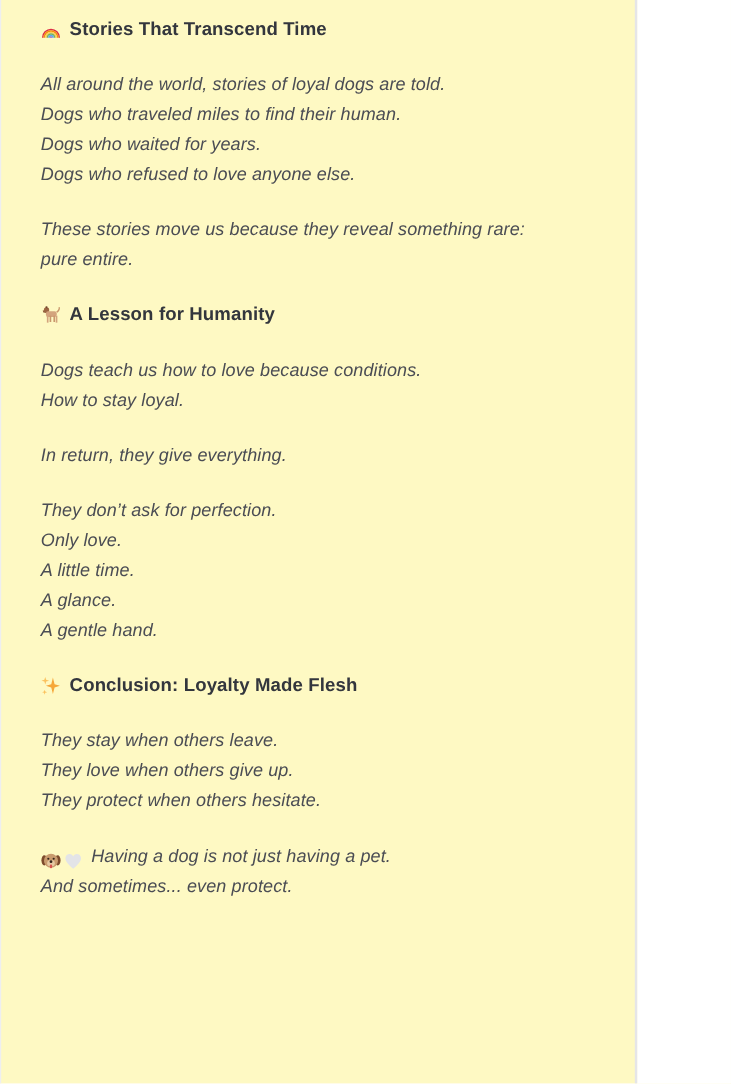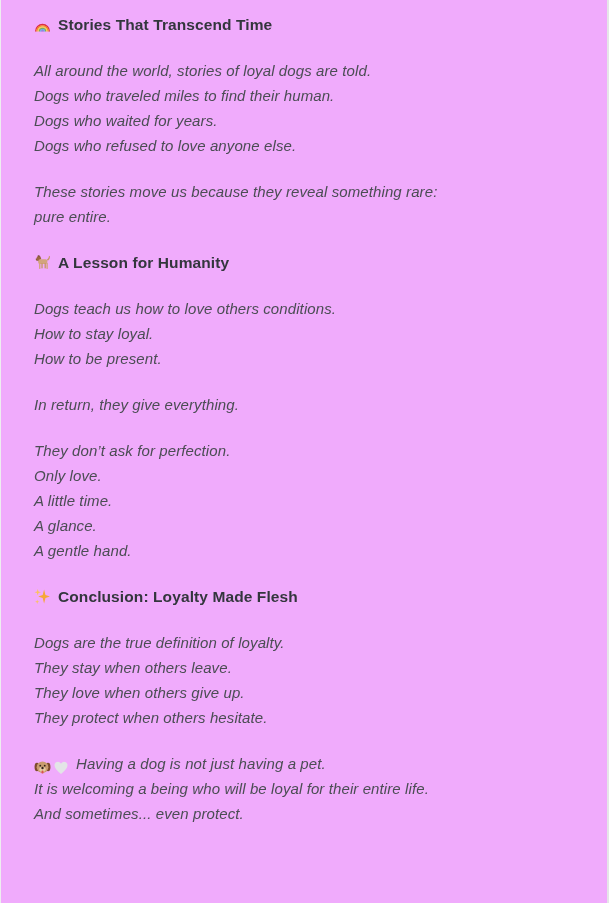--- a/index.html
+++ b/index.html
@@ -1,20 +1,20 @@
 <!DOCTYPE html>
 <html><head>
 <meta charset="utf-8">
 <style>
   * { margin: 0; padding: 0; box-sizing: border-box; }
   html, body { background: #ffffff; }
   .page {
-    width: 609px;
+    width: 531px;
     height: 903px;
-    background: #f0abfc;
+    background: #fef9c3;
     border-left: 1px solid #eeeef0;
     border-right: 2px solid #e5e5e8;
     padding: 0 20px 0 33px;
     overflow: hidden;
     font-family: "Liberation Sans", "DejaVu Sans", sans-serif;
   }
   h3.h {
     margin: 21px 0;
     font-size: 15.5px;
     font-weight: 700;
@@ -95,23 +95,22 @@
         <rect x="9.5" y="17" width="2.6" height="11" fill="#d3a47d"></rect>
         <rect x="13.8" y="17" width="2.6" height="10" fill="#c8976c"></rect>
         <rect x="19.8" y="17" width="2.6" height="10" fill="#c8976c"></rect>
         <rect x="23.4" y="17" width="2.6" height="11" fill="#d3a47d"></rect>
       </svg>
     </span>
     <span class="h-text">A Lesson for Humanity</span>
   </h3>
 
   <p class="para">
-    <span class="ln">Dogs teach us how to love others conditions.</span>
+    <span class="ln">Dogs teach us how to love because conditions.</span>
     <span class="ln">How to stay loyal.</span>
-    <span class="ln">How to be present.</span>
   </p>
 
   <p class="para">
     <span class="ln">In return, they give everything.</span>
   </p>
 
   <p class="para">
     <span class="ln">They don’t ask for perfection.</span>
     <span class="ln">Only love.</span>
     <span class="ln">A little time.</span>
@@ -124,21 +123,20 @@
       <svg width="17" height="17" viewBox="0 0 32 32" fill="none">
         <path d="M19 3 L21.6 13.4 L30 16 L21.6 18.6 L19 29 L16.4 18.6 L8 16 L16.4 13.4 Z" fill="#f6a738"></path>
         <path d="M7 2 L8.4 6.6 L13 8 L8.4 9.4 L7 14 L5.6 9.4 L1 8 L5.6 6.6 Z" fill="#fbc25e"></path>
         <path d="M6 22 L7 25 L10 26 L7 27 L6 30 L5 27 L2 26 L5 25 Z" fill="#fbc25e"></path>
       </svg>
     </span>
     <span class="h-text">Conclusion: Loyalty Made Flesh</span>
   </h3>
 
   <p class="para">
-    <span class="ln">Dogs are the true definition of loyalty.</span>
     <span class="ln">They stay when others leave.</span>
     <span class="ln">They love when others give up.</span>
     <span class="ln">They protect when others hesitate.</span>
   </p>
 
   <p class="para">
     <span class="ln ln-flex">
       <span class="inline-icon">
         <svg width="17" height="17" viewBox="0 0 32 32" fill="none">
           <ellipse cx="5.5" cy="15" rx="4.5" ry="8" fill="#7d4b2d"></ellipse>
@@ -151,18 +149,17 @@
           <rect x="14.2" y="21.5" width="3.6" height="6" rx="1.8" fill="#d9544f"></rect>
         </svg>
       </span>
       <span class="inline-icon heart">
         <svg width="16" height="16" viewBox="0 0 32 32" fill="none">
           <path d="M16 28 C7.5 21 3 15.5 3 10.5 C3 6 6.5 3.5 10 3.5 C13 3.5 15 5.5 16 7.6 C17 5.5 19 3.5 22 3.5 C25.5 3.5 29 6 29 10.5 C29 15.5 24.5 21 16 28 Z" fill="#e3e4e7"></path>
         </svg>
       </span>
       <span class="ln-text">Having a dog is not just having a pet.</span>
     </span>
-    <span class="ln">It is welcoming a being who will be loyal for their entire life.</span>
     <span class="ln">And sometimes... even protect.</span>
   </p>
 
 
 </div>
 
 </body></html>

